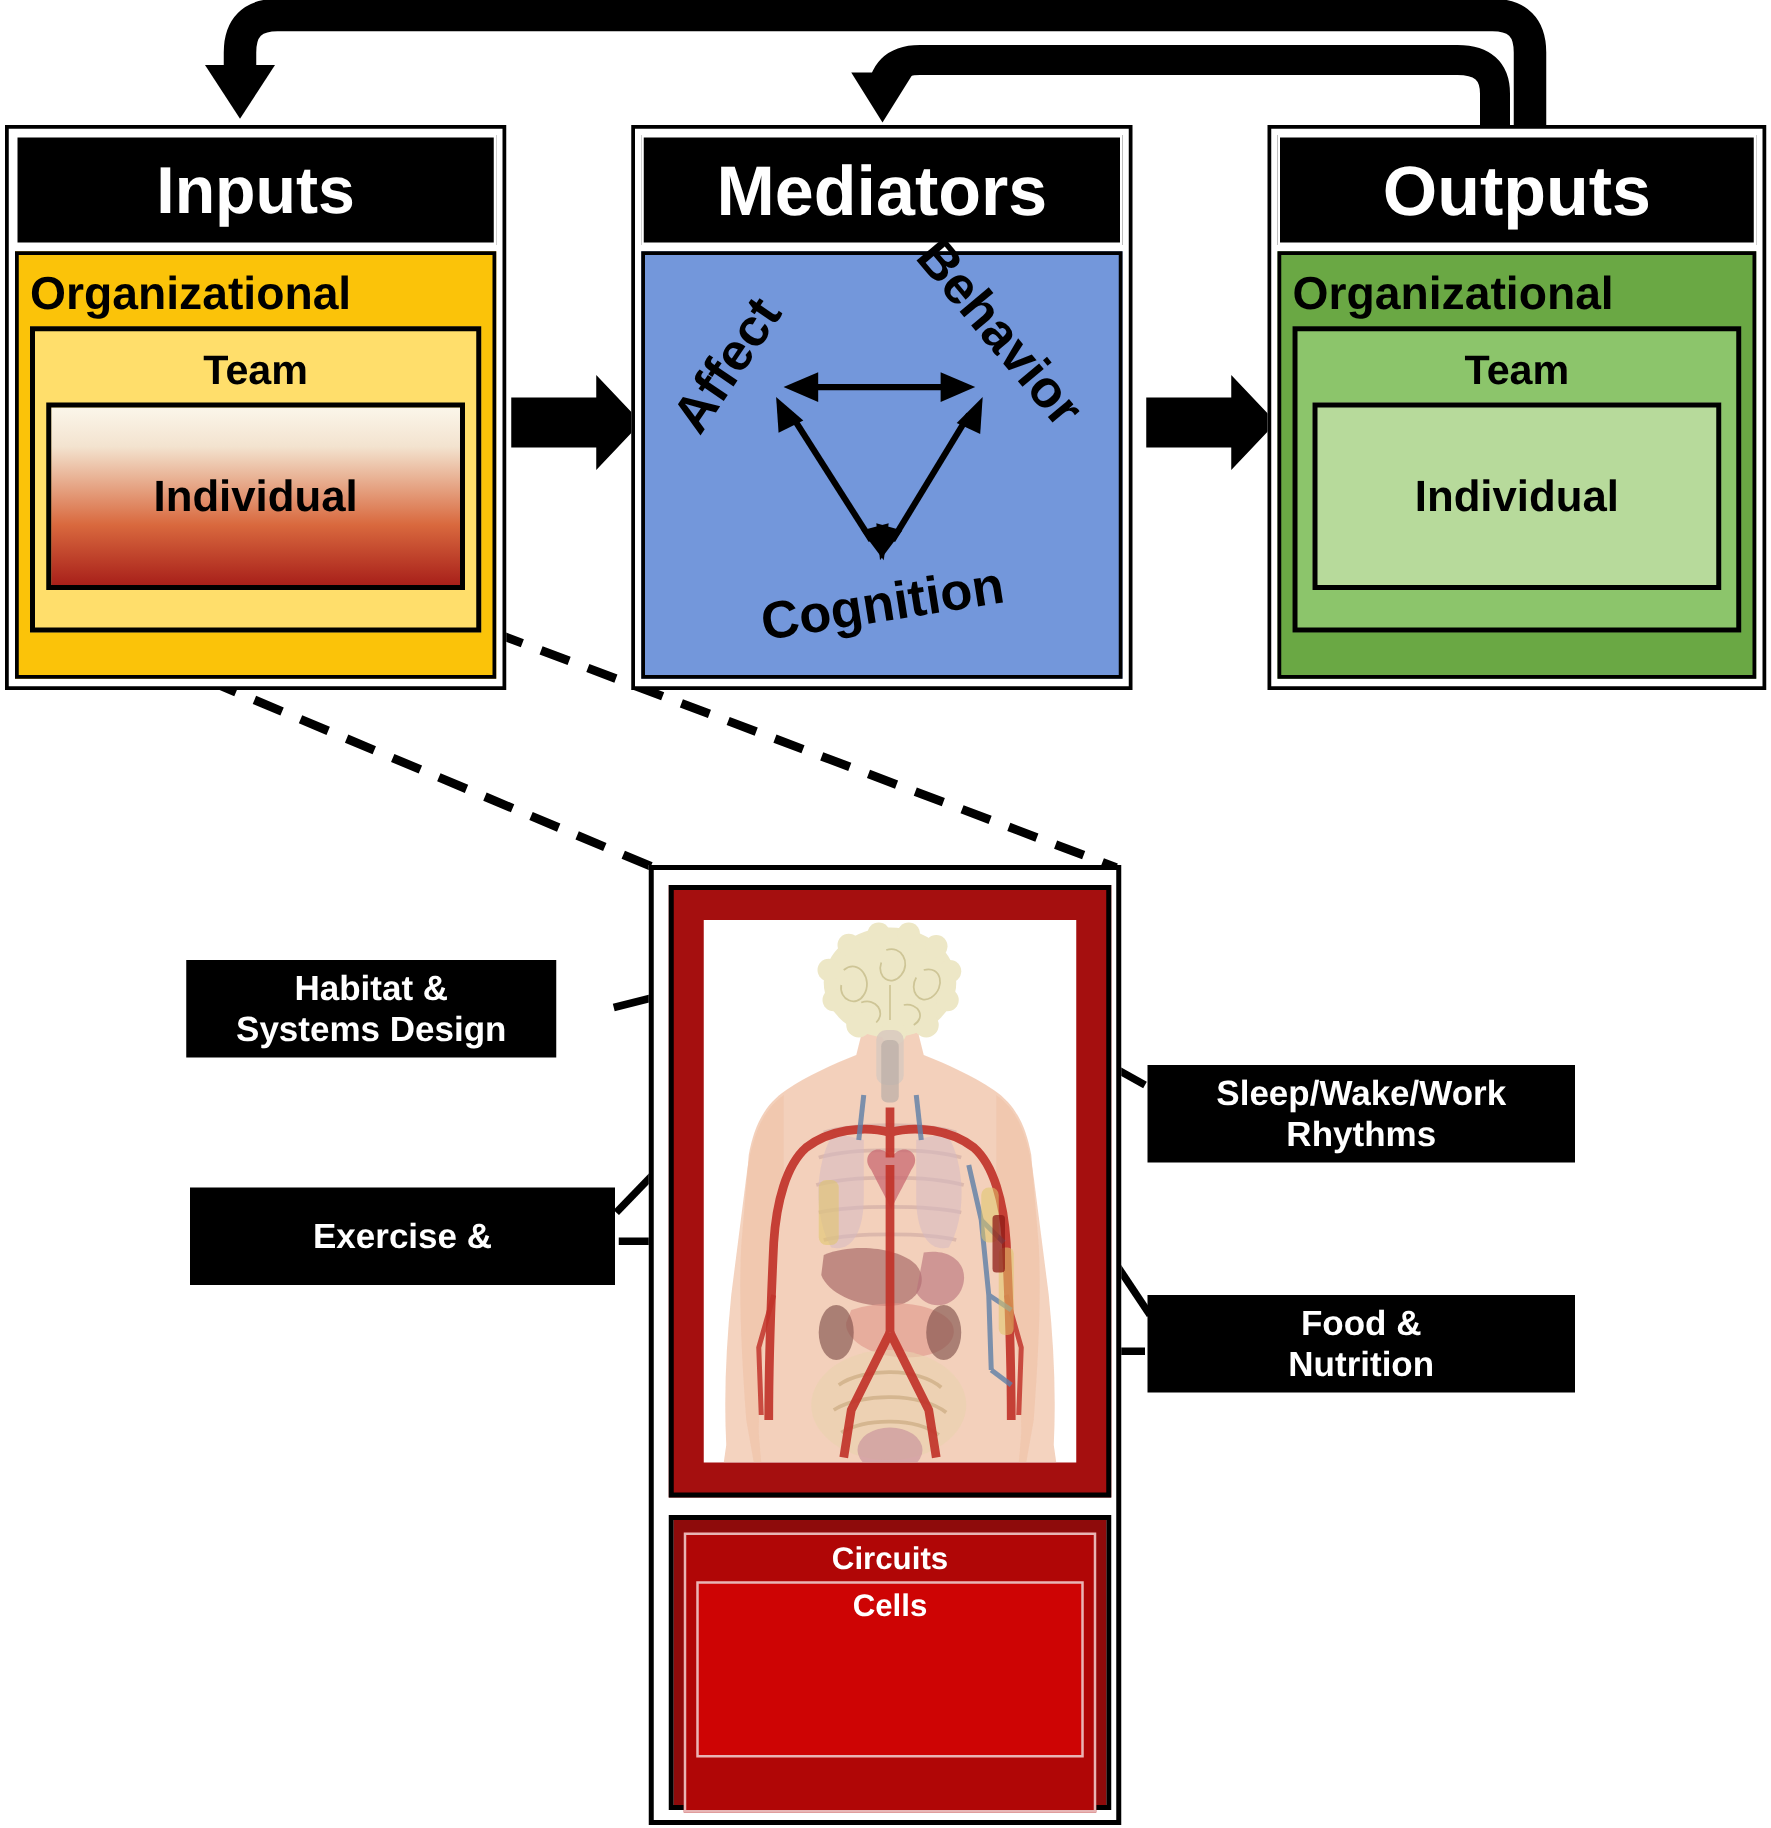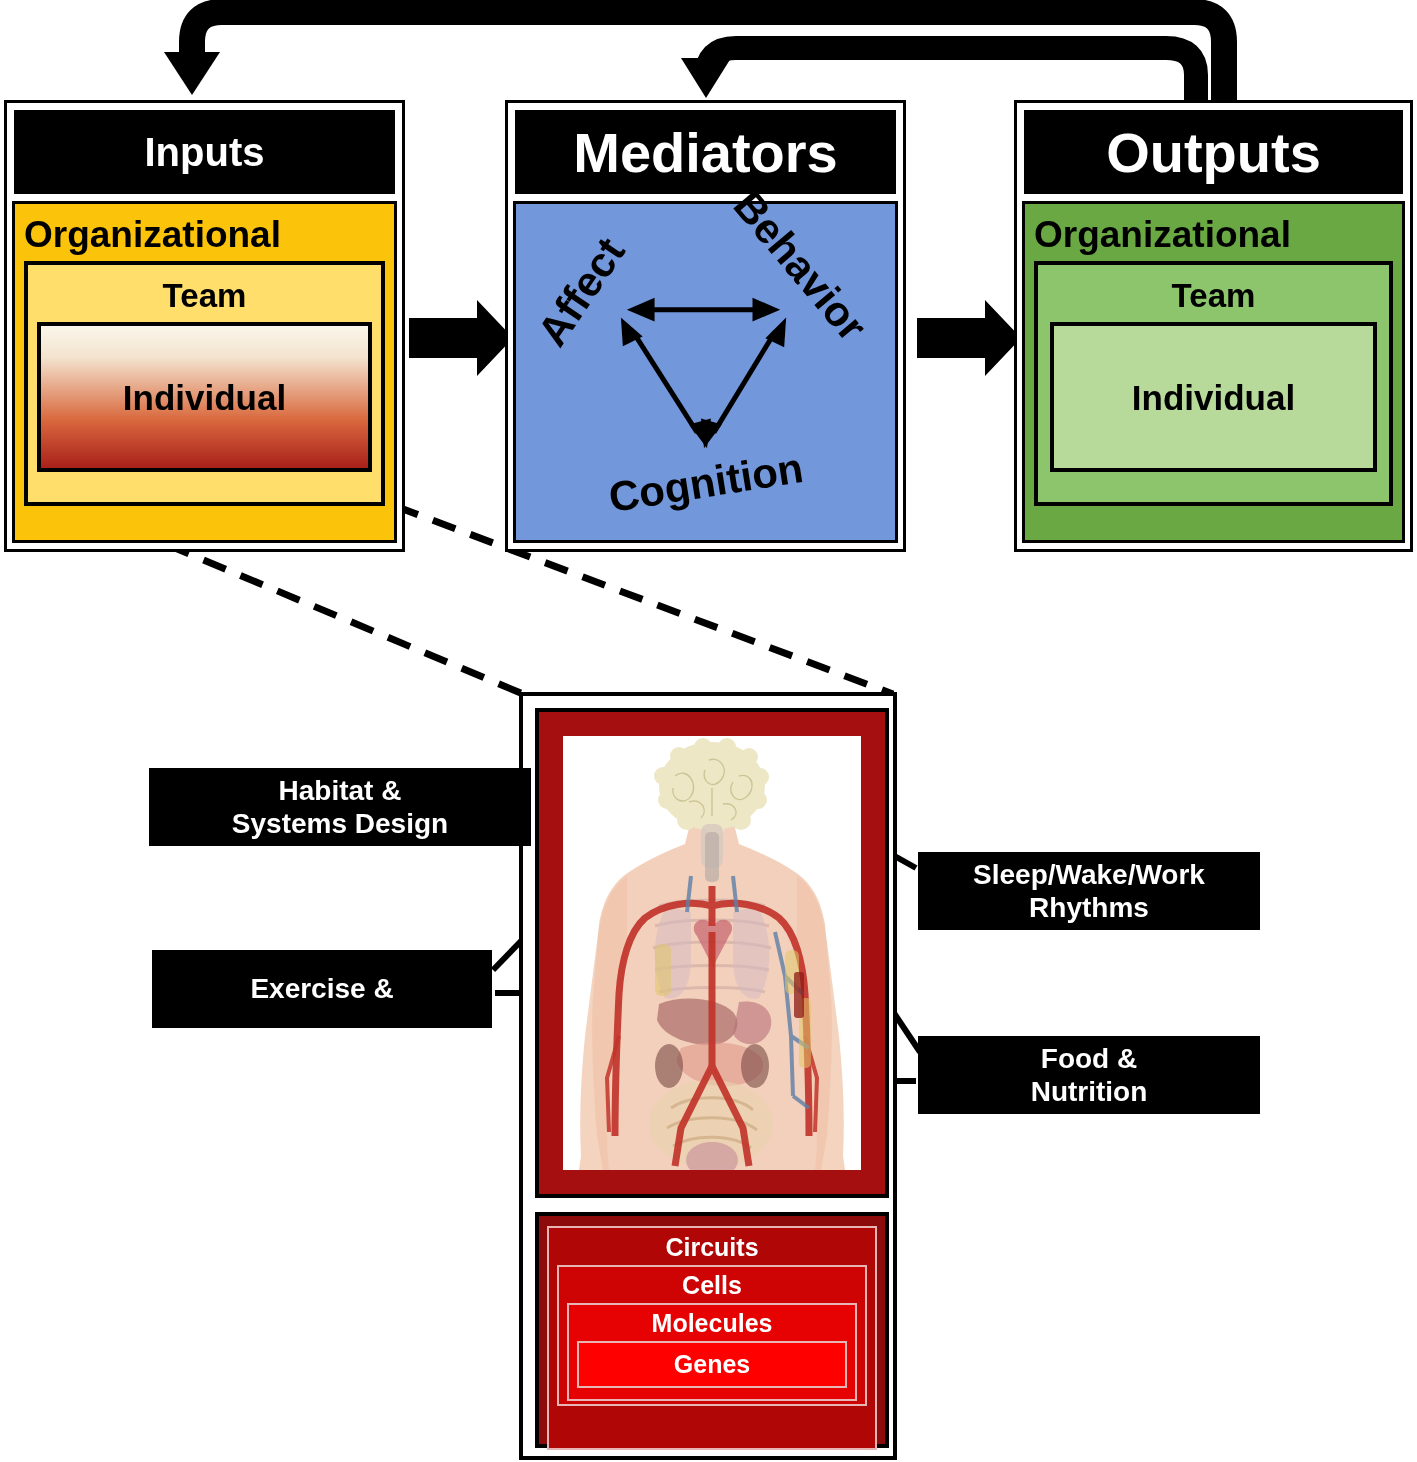--- a/index.html
+++ b/index.html
@@ -107,21 +107,21 @@
       <polygon points="718,752 728,790 749,773" fill="#000"></polygon>
     </g>
 
     <g>
       <line x1="916" y1="1081" x2="729" y2="1081" stroke="#000" stroke-width="6"></line>
       <polygon points="702,1081 737,1062 737,1100" fill="#000"></polygon>
     </g>
   </svg>
 
   <div class="panel" style="left:4px;top:100px;width:401px;height:452px;padding:5px;">
-    <div class="panel-header" style="height:88px;font-size:40px;">
+    <div class="panel-header" style="height:88px;font-size:53px;">
       <span>Inputs</span>
     </div>
     <div class="panel-body" style="margin-top:5px;height:342px;background:#FBC309;padding:6px 9px 0 9px;">
       <span class="ring-label" style="font-size:37px;padding-top:6px;">Organizational</span>
       <div class="ring" style="margin-top:8px;height:245px;background:#FFDE6B;border:4px solid #000;padding:6px 9px 0 9px;">
         <span class="ring-label" style="font-size:33px;padding-top:8px;">Team</span>
         <div class="ring" style="margin-top:10px;height:150px;border:4px solid #000;
                     background:linear-gradient(180deg,#FBF6EA 0%,#F3E3CF 22%,#D9693E 66%,#A8201A 100%);
                     display:flex;align-items:center;justify-content:center;">
           <span class="ring-label" style="font-size:35px;">Individual</span>
@@ -285,34 +285,27 @@
         </svg>
       </div>
     </div>
 
     <div id="hier" style="left:12px;top:516px;width:354px;height:236px;">
       <div class="hlayer" style="background:#8E0B0B;height:100%;border:none;padding:4px 8px 0 8px;">
         <div class="hlayer" style="background:#B00606;height:224px;margin-top:6px;padding:3px 8px 0 8px;">
           <span class="hlabel" style="font-size:25px;padding-top:4px;">Circuits</span>
           <div class="hlayer" style="background:#CE0404;height:141px;margin-top:5px;padding:3px 8px 0 8px;">
             <span class="hlabel" style="font-size:25px;padding-top:3px;">Cells</span>
-            <div class="hlayer" style="background:#E60202;height:98px;margin-top:5px;padding:3px 8px 0 8px;">
-              <span class="hlabel" style="font-size:25px;padding-top:3px;">Molecules</span>
-              <div class="hlayer" style="background:#FF0000;height:47px;margin-top:5px;display:flex;
-                          align-items:center;justify-content:center;">
-                <span class="hlabel" style="font-size:25px;">Genes</span>
-              </div>
-            </div>
           </div>
         </div>
       </div>
     </div>
   </div>
 
-  <div class="callout" style="left:149px;top:768px;width:382px;height:78px;font-size:28px;">
+  <div class="callout" style="left:149px;top:768px;width:296px;height:78px;font-size:28px;">
     <span>Habitat &amp;</span>
     <span>Systems Design</span>
   </div>
 
   <div class="callout" style="left:152px;top:950px;width:340px;height:78px;font-size:28px;">
     <span>Exercise &amp;</span>
   </div>
 
   <div class="callout" style="left:918px;top:852px;width:342px;height:78px;font-size:28px;">
     <span>Sleep/Wake/Work</span>

